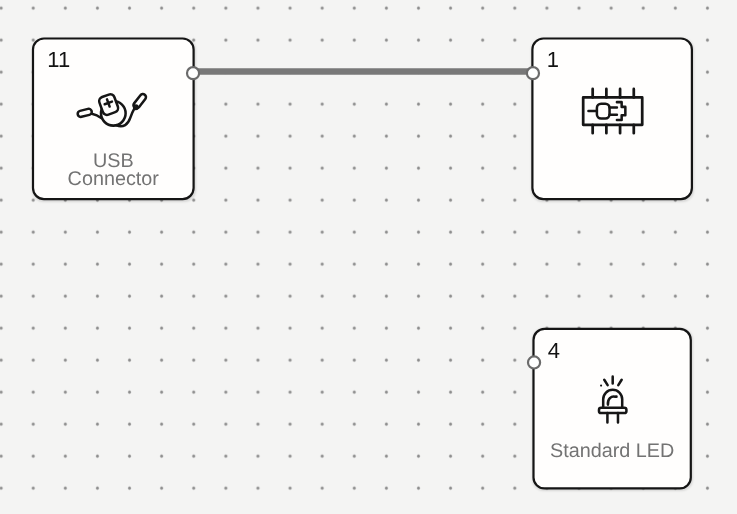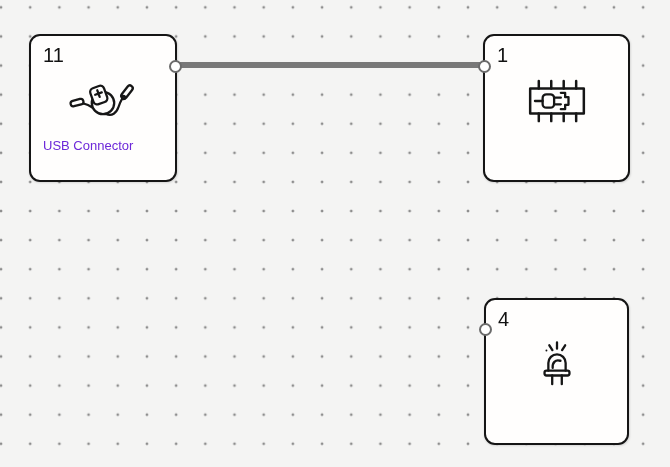--- a/index.html
+++ b/index.html
@@ -38,23 +38,24 @@
     transform: translate(-50%, -50%);
     display: flex;
     align-items: center;
     justify-content: center;
   }
   .node-label {
     position: absolute;
     left: 12px;
     right: 12px;
     top: 70.5%;
-    font-size: 13px;
+    text-align: center;
+    font-size: 18px;
     line-height: 16px;
-    color: #6d28d9;
+    color: #737373;
   }
   .port {
     position: absolute;
     width: 9px;
     height: 9px;
     box-sizing: content-box;
     border: 2.5px solid #6b6b6b;
     border-radius: 50%;
     background: #ffffff;
     z-index: 3;
@@ -119,15 +120,16 @@
         <svg class="icon-svg" width="40" height="48" viewBox="0 0 40 50" stroke-width="2.4">
     <path d="M12,5.5 l3.2,5 M20,2.5 v6.5 M28.5,5.5 l-3.2,5"></path>
     <circle cx="9" cy="11" r="1" fill="#161616" stroke="none"></circle>
     <path d="M11,32 v-8 a9,9 0 0 1 18,0 v8"></path>
     <path d="M15.5,29 c-0.5,-5.5 3,-8.5 7,-7.5"></path>
     <circle cx="23.5" cy="21.5" r="1.3" fill="#161616" stroke="none"></circle>
     <rect x="7" y="32" width="26" height="5" rx="2"></rect>
     <path d="M15,37 v9 M25,37 v9"></path>
   </svg>
       </span>
+    <span class="node-label">Standard LED</span>
   <span class="port" style="top: 23px; left: -7px;"></span>
     </div>
 </div>
 
 </body></html>

